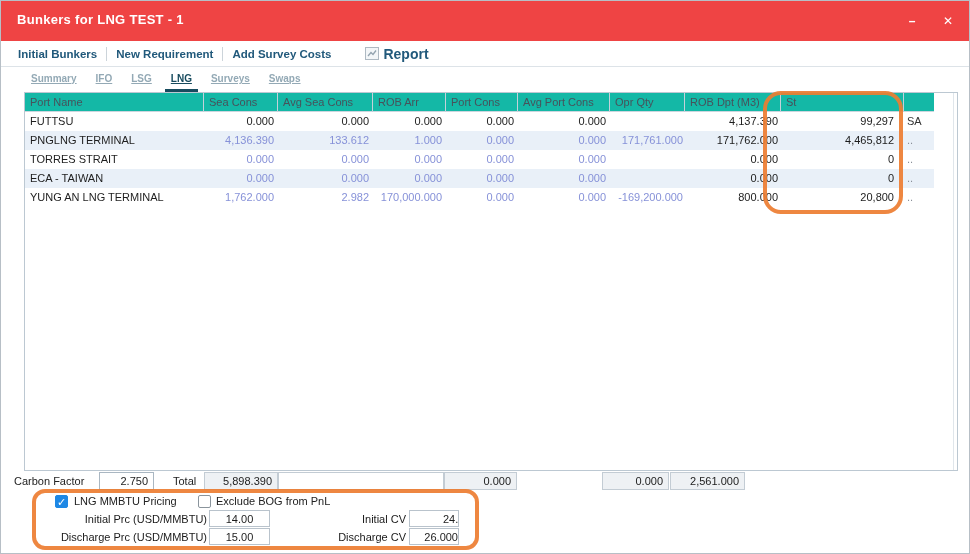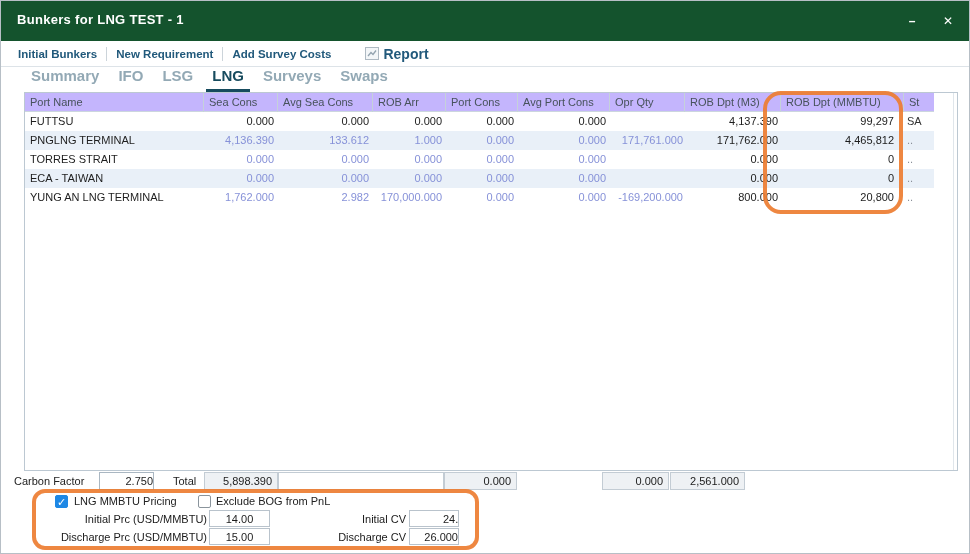--- a/index.html
+++ b/index.html
@@ -1,44 +1,44 @@
 <!DOCTYPE html>
 <html><head>
 <meta charset="utf-8">
 <style>
   * { margin:0; padding:0; box-sizing:border-box; }
   html,body { background:#ffffff; }
   body { font-family:"Liberation Sans","DejaVu Sans",sans-serif; font-size:11px; color:#222; }
   #window { position:relative; width:970px; height:554px; background:#fff; border:1px solid #b7bfc6; overflow:hidden; }
 
   
-  #titlebar { position:absolute; left:0; top:0; width:970px; height:40px; background:#14532d; }
+  #titlebar { position:absolute; left:0; top:0; width:970px; height:40px; background:#ef4444; }
   #titlebar .title { position:absolute; left:16px; top:11px; color:#fff; font-size:13px; font-weight:bold; letter-spacing:.3px; }
   .win-btn { position:absolute; top:11px; width:22px; height:18px; color:#fff; font-weight:bold; font-size:12px; text-align:center; line-height:18px; cursor:pointer; }
   #min-btn { right:48px; }
   #close-btn { right:12px; }
 
   
   #toolbar { position:absolute; left:0; top:40px; width:970px; height:26px; background:#fff; border-bottom:1px solid #dde3e8; display:flex; align-items:center; padding-left:17px; }
   .tb-btn { color:#21597b; font-weight:bold; font-size:11.5px; cursor:pointer; white-space:nowrap; }
   .tb-sep { width:1px; height:14px; background:#ccd4da; margin:0 9px; }
   #report-group { display:flex; align-items:center; margin-left:34px; cursor:pointer; }
   #report-group svg { margin-right:4px; }
   #report-label { color:#21597b; font-weight:bold; font-size:14px; }
 
   
   #tabbar { position:absolute; left:0; top:66px; width:970px; height:25px; display:flex; align-items:flex-end; padding-left:24px; gap:7px; background:#fff; }
-  .tab { padding:4px 6px 5px 6px; font-weight:bold; font-size:15px; color:#93a9b5; cursor:pointer; border-bottom:3px solid transparent; white-space:nowrap; }
+  .tab { padding:4px 6px 5px 6px; font-weight:bold; font-size:10px; color:#93a9b5; cursor:pointer; border-bottom:3px solid transparent; white-space:nowrap;text-decoration:underline; }
   .tab.active { color:#174b5e; border-bottom-color:#174b5e; }
 
   
   #tablearea { position:absolute; left:23px; top:91px; width:934px; height:379px; background:#fff; border:1px solid #bcc8d2; }
   #scrolltrack { position:absolute; right:3px; top:0; bottom:0; width:1px; background:#e0e6eb; }
   #grid { width:909px; }
-  #thead { display:flex; height:19px; background:#c4b5fd; border-bottom:1px solid #ccd6de; }
+  #thead { display:flex; height:19px; background:#14b8a6; border-bottom:1px solid #ccd6de; }
   .th { height:19px; line-height:18px; color:#47525b; border-right:1px solid #c5d1da; overflow:hidden; white-space:nowrap; }
   .tr { display:flex; height:19px; background:#fff; }
   .tr.alt { background:#e9f0f8; }
   .td { height:19px; line-height:19px; overflow:visible; white-space:nowrap; }
   .th:nth-child(1),.td:nth-child(1){ width:179px; text-align:left; padding-left:5px; }
   .th:nth-child(2),.td:nth-child(2){ width:74px;  text-align:right; padding-right:4px; }
   .th:nth-child(3),.td:nth-child(3){ width:95px;  text-align:right; padding-right:4px; }
   .th:nth-child(4),.td:nth-child(4){ width:73px;  text-align:right; padding-right:4px; }
   .th:nth-child(5),.td:nth-child(5){ width:72px;  text-align:right; padding-right:4px; }
   .th:nth-child(6),.td:nth-child(6){ width:92px;  text-align:right; padding-right:4px; }
@@ -51,21 +51,21 @@
   .c-k { color:#1c1c1c; }
   .c-b { color:#8691d8; }
   .c-st { color:#333; }
   .c-stg { color:#8a9099; }
 
   
   #totals { position:absolute; left:0; top:470px; width:773px; height:20px; }
   #totals .lbl { position:absolute; top:2px; height:18px; line-height:17px; color:#222; }
   #cf-label { left:13px; }
   #total-label { left:172px; }
-  #cf-input { position:absolute; left:98px; top:1px; width:55px; height:18px; border:1px solid #aab7c2; background:#fff; text-align:right; font:11px "Liberation Sans",sans-serif; color:#1c1c1c; }
+  #cf-input { position:absolute; left:98px; top:1px; width:55px; height:18px; border:1px solid #aab7c2; background:#fff; text-align:right; padding-right:5px; font:11px "Liberation Sans",sans-serif; color:#1c1c1c; }
   .tbox { position:absolute; top:1px; height:18px; line-height:16px; border:1px solid #c3ccd4; background:#eef1f4; text-align:right; padding-right:5px; color:#1c1c1c; }
   .tbox.blank { background:#fff; }
   #tbox-0 { left:203px; width:74px; }
   #tbox-1 { left:277px; width:166px; }
   #tbox-2 { left:443px; width:73px; }
   #tbox-3 { left:601px; width:67px; }
   #tbox-4 { left:669px; width:75px; }
 
   
   #pricing { position:absolute; left:0; top:489px; width:970px; height:65px; }
@@ -133,21 +133,20 @@
     <div id="grid">
       <div id="thead">
           <div class="th">Port Name</div>
           <div class="th">Sea Cons</div>
           <div class="th">Avg Sea Cons</div>
           <div class="th">ROB Arr</div>
           <div class="th">Port Cons</div>
           <div class="th">Avg Port Cons</div>
           <div class="th">Opr Qty</div>
           <div class="th">ROB Dpt (M3)</div>
-          <div class="th">ROB Dpt (MMBTU)</div>
           <div class="th">St</div>
         </div>
       <div id="tbody">
           <div class="tr">
             <div class="td c-name">FUTTSU</div>
             <div class="td c-k">0.000</div>
             <div class="td c-k">0.000</div>
             <div class="td c-k">0.000</div>
             <div class="td c-k">0.000</div>
             <div class="td c-k">0.000</div>

